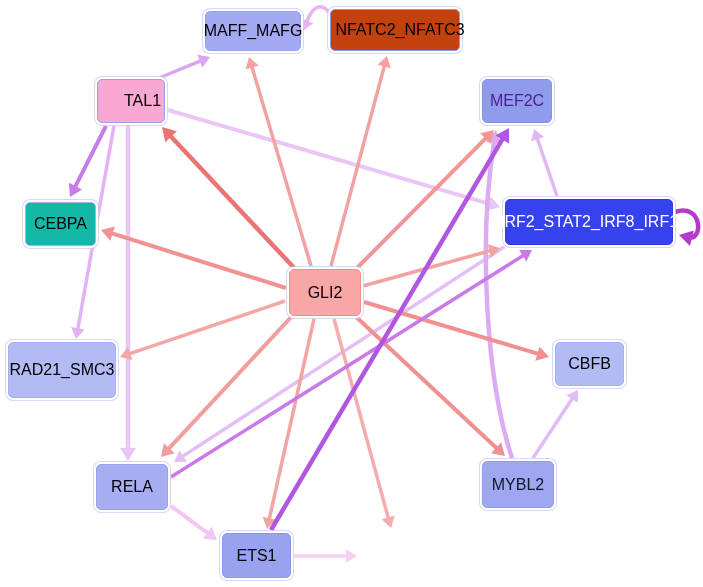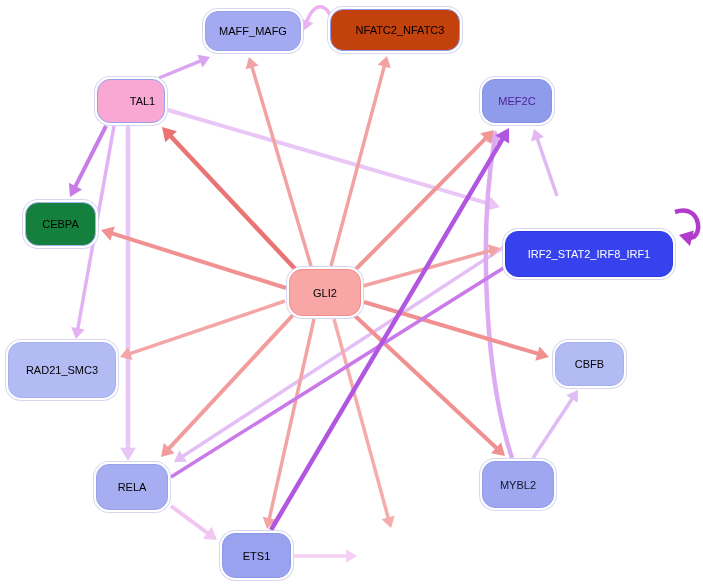--- a/index.html
+++ b/index.html
@@ -7,22 +7,22 @@
     position:relative;
     width:703px;height:587px;
     background:#ffffff;
     font-family:"Liberation Sans", sans-serif;
     overflow:hidden;
   }
   svg.edges{position:absolute;left:0;top:0;width:703px;height:587px;}
   .node{
     position:absolute;
     display:flex;align-items:center;justify-content:center;
-    border-radius:13px;
-    font-size:11px;
+    border-radius:5px;
+    font-size:16px;
     color:#000;
     border:1px solid transparent;
     box-shadow:0 0 0 2px #ffffff, 0 0 0 3px rgba(205,205,238,0.8);
     box-sizing:border-box;
     white-space:nowrap;
     cursor:pointer;
   }
   .node span{pointer-events:none;}
 </style>
 </head>
@@ -90,24 +90,24 @@
     </div>
     <div class="node" style="left: 330px; top: 9px; width: 130px; height: 42px; background: #c2410c; border-color: rgb(143, 153, 234); color: rgb(0, 0, 0); padding-left: 10px;">
       <span>NFATC2_NFATC3</span>
     </div>
     <div class="node" style="left: 97px; top: 79px; width: 68px; height: 44px; background: #f9a8d4; border-color: rgb(154, 161, 236); color: rgb(0, 0, 0); padding-left: 23px;">
       <span>TAL1</span>
     </div>
     <div class="node" style="left: 482px; top: 79px; width: 70px; height: 44px; background: rgb(143, 156, 235); border-color: rgb(133, 147, 230); color: #4c1d95;">
       <span>MEF2C</span>
     </div>
-    <div class="node" style="left: 25px; top: 202px; width: 71px; height: 44px; background: #15803d; border-color: rgb(168, 177, 240); color: rgb(0, 0, 0);">
+    <div class="node" style="left: 25px; top: 202px; width: 71px; height: 44px; background: #14b8a6; border-color: rgb(168, 177, 240); color: rgb(0, 0, 0);">
       <span>CEBPA</span>
     </div>
-    <div class="node" style="left: 505px; top: 199px; width: 168px; height: 46px; background: rgb(54, 66, 238); border-color: rgb(47, 59, 224); color: rgb(255, 255, 255); margin-top: 32px;">
+    <div class="node" style="left: 505px; top: 199px; width: 168px; height: 46px; background: rgb(54, 66, 238); border-color: rgb(47, 59, 224); color: rgb(255, 255, 255);">
       <span>IRF2_STAT2_IRF8_IRF1</span>
     </div>
     <div class="node" style="left: 289px; top: 269px; width: 72px; height: 47px; background: rgb(249, 166, 166); border-color: rgb(241, 143, 143); color: rgb(0, 0, 0);">
       <span>GLI2</span>
     </div>
     <div class="node" style="left: 8px; top: 342px; width: 108px; height: 56px; background: rgb(179, 187, 244); border-color: rgb(168, 177, 240); color: rgb(0, 0, 0);">
       <span>RAD21_SMC3</span>
     </div>
     <div class="node" style="left: 96px; top: 464px; width: 72px; height: 46px; background: rgb(166, 173, 241); border-color: rgb(154, 161, 236); color: rgb(0, 0, 0);">
       <span>RELA</span>

